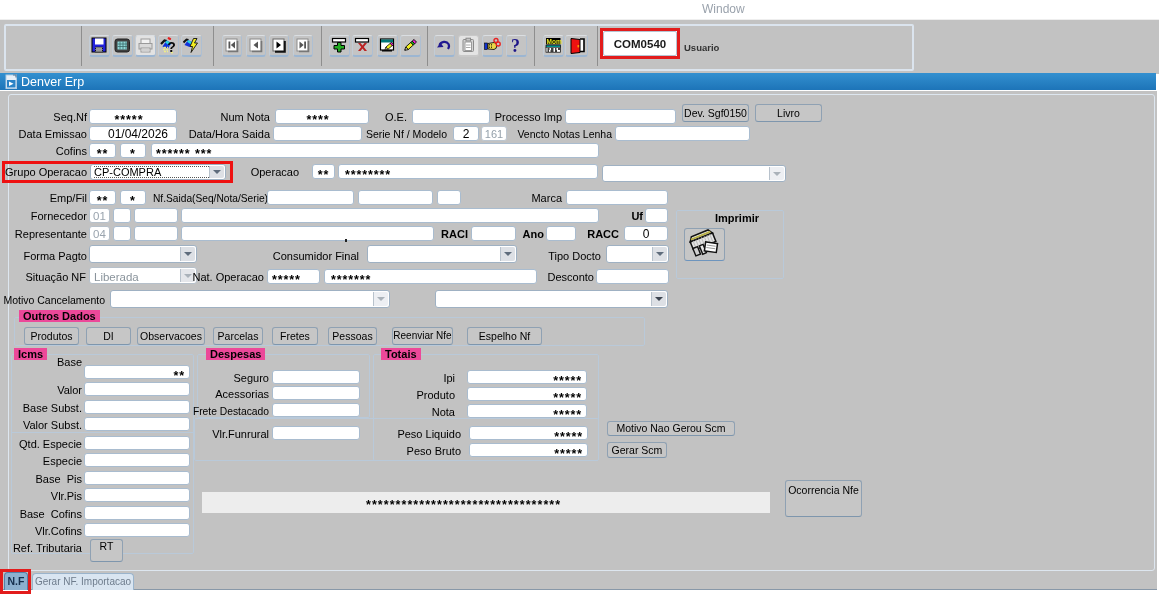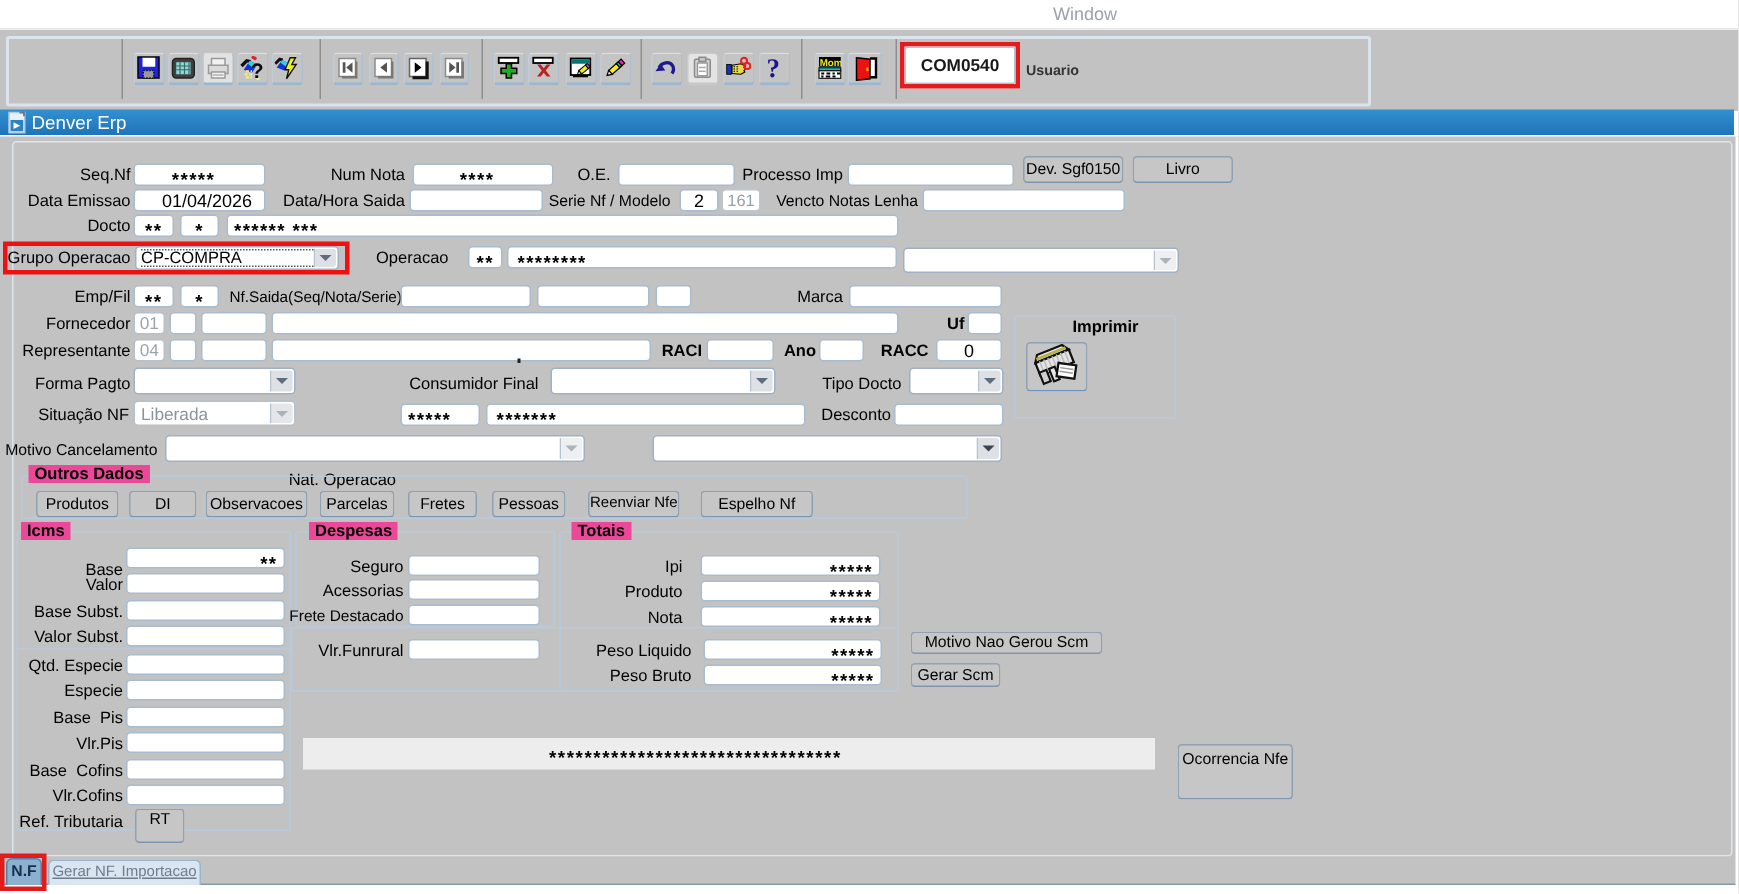--- a/index.html
+++ b/index.html
@@ -189,21 +189,21 @@
   <polygon points="4,7.5 8.5,9.8 4,12" fill="#fff"></polygon>
 </svg>
 <div class="l" style="left:21px;top:76px;color:#fff;font-size:12.5px;">Denver Erp</div>
 
 <div class="abs" style="left:0;top:91px;width:1159px;height:499px;background:#c2c2c2;"></div>
 <div class="abs" style="left:8px;top:94px;width:1145px;height:475px;border:1px solid #dde6ef;border-radius:3px;"></div>
 
 <div class="abs" style="left:0;top:571px;width:1159px;height:19px;background:#c2c2c2;border-bottom:1px solid #8898a8;box-sizing:border-box;"></div>
 <div class="abs" style="left:4px;top:572px;width:24px;height:18px;background:#8cb0cf;border:1px solid #5580a8;border-bottom:none;border-radius:4px 4px 0 0;box-sizing:border-box;text-align:center;font-size:10.5px;font-weight:bold;color:#16304e;line-height:16px;">N.F</div>
 <div class="abs" style="left:0px;top:569px;width:31px;height:25px;border:3px solid #e21c1c;box-sizing:border-box;"></div>
-<div class="abs" style="left:32px;top:573px;width:102px;height:17px;background:#d9e5f1;border:1px solid #9ab4cc;border-bottom:none;border-radius:4px 4px 0 0;box-sizing:border-box;text-align:center;font-size:10px;color:#6e7c8c;line-height:15px;white-space:nowrap;overflow:hidden;text-decoration:underline;">Gerar NF. Importacao</div>
+<div class="abs" style="left:32px;top:573px;width:102px;height:17px;background:#d9e5f1;border:1px solid #9ab4cc;border-bottom:none;border-radius:4px 4px 0 0;box-sizing:border-box;text-align:center;font-size:10px;color:#6e7c8c;line-height:15px;white-space:nowrap;overflow:hidden;">Gerar NF. Importacao</div>
 
 <div class="l lr" style="right:1072px;top:111px;">Seq.Nf</div>
 <div class="f" style="left:89px;top:109px;width:88px;height:15px;text-align:center;padding-right:8px;"><span class="ast" style="line-height:21px;">*****</span></div>
 <div class="l lr" style="right:889px;top:111px;">Num Nota</div>
 <div class="f" style="left:275px;top:109px;width:94px;height:15px;text-align:center;padding-right:8px;"><span class="ast" style="line-height:21px;">****</span></div>
 <div class="l lr" style="right:752px;top:111px;">O.E.</div>
 <div class="f" style="left:412px;top:109px;width:78px;height:15px;"></div>
 <div class="l lr" style="right:597px;top:111px;">Processo Imp</div>
 <div class="f" style="left:565px;top:109px;width:111px;height:15px;"></div>
 <div class="b" style="left:682px;top:104px;width:67px;height:18px;line-height:16px;">Dev. Sgf0150</div>
@@ -212,21 +212,21 @@
 <div class="l lr" style="right:1072px;top:128px;">Data Emissao</div>
 <div class="f" style="left:89px;top:126px;width:88px;height:15px;text-align:center;line-height:14px;font-size:12px;padding-left:10px;">01/04/2026</div>
 <div class="l lr" style="right:889px;top:128px;">Data/Hora Saida</div>
 <div class="f" style="left:273px;top:126px;width:89px;height:15px;"></div>
 <div class="l lr" style="right:712px;top:128px;font-size:10.5px;">Serie Nf / Modelo</div>
 <div class="f" style="left:453px;top:126px;width:26px;height:15px;text-align:center;line-height:14px;font-size:12px;">2</div>
 <div class="f" style="left:481px;top:126px;width:26px;height:15px;text-align:center;line-height:14px;font-size:11px;color:#94a0aa;border-color:#bcc6d0;">161</div>
 <div class="l lr" style="right:547px;top:128px;font-size:10.5px;">Vencto Notas Lenha</div>
 <div class="f" style="left:615px;top:126px;width:135px;height:15px;"></div>
 
-<div class="l lr" style="right:1072px;top:145px;">Docto</div>
+<div class="l lr" style="right:1072px;top:145px;">Cofins</div>
 <div class="f" style="left:89px;top:143px;width:27px;height:15px;text-align:center;"><span class="ast" style="line-height:21px;">**</span></div>
 <div class="f" style="left:120px;top:143px;width:26px;height:15px;text-align:center;"><span class="ast" style="line-height:21px;">*</span></div>
 <div class="f" style="left:151px;top:143px;width:448px;height:15px;padding-left:4px;"><span class="ast" style="line-height:21px;">****** ***</span></div>
 
 <div class="abs" style="left:2px;top:161px;width:231px;height:22px;border:3px solid #e11;box-sizing:border-box;"></div>
 <div class="l lr" style="right:1072px;top:166px;">Grupo Operacao</div>
 <div class="dd" style="left:90px;top:164px;width:136px;height:16px;">
   <div class="abs" style="left:3px;top:1px;width:117px;height:12px;border-top:1px dotted #555;border-bottom:1px dotted #555;box-sizing:border-box;"></div>
   <div class="abs" style="left:3px;top:1px;font-size:11px;line-height:13px;">CP-COMPRA</div>
   <span class="ar"></span>
@@ -280,21 +280,21 @@
 <div class="l lr" style="right:558px;top:250px;">Tipo Docto</div>
 <div class="dd" style="left:606px;top:245px;width:63px;height:18px;">
       <span class="ar"></span>
     </div>
 
 <div class="l lr" style="right:1073px;top:271px;">Situação NF</div>
 <div class="dd" style="left:89px;top:267px;width:108px;height:17px;border-color:#b6c0ca;">
   <div class="abs" style="left:4px;top:2px;color:#8a949c;line-height:14px;font-size:11.5px;">Liberada</div>
   <span class="ar dis" style="background:#e4e6ea;"></span>
     </div>
-<div class="l lr" style="right:895px;top:271px;margin-top:43px;">Nat. Operacao</div>
+<div class="l lr" style="right:895px;top:271px;">Nat. Operacao</div>
 <div class="f" style="left:267px;top:269px;width:53px;height:15px;padding-left:4px;"><span class="ast" style="line-height:21px;">*****</span></div>
 <div class="f" style="left:324px;top:269px;width:213px;height:15px;padding-left:6px;"><span class="ast" style="line-height:21px;">*******</span></div>
 <div class="l lr" style="right:565px;top:271px;">Desconto</div>
 <div class="f" style="left:596px;top:269px;width:73px;height:15px;"></div>
 
 <div class="l lr" style="right:1054px;top:294px;font-size:10.5px;">Motivo Cancelamento</div>
 <div class="dd" style="left:110px;top:290px;width:280px;height:18px;">
       <span class="ar dis" style="background:#edeff3;"></span>
     </div>
 <div class="dd" style="left:435px;top:290px;width:233px;height:18px;">
@@ -326,21 +326,21 @@
   <g transform="rotate(30 21 21)">
    <rect x="15" y="16" width="12" height="9" fill="#fff" stroke="#111" stroke-width="1.5"></rect>
    <path d="M16.5,19h9M16.5,21.5h9" stroke="#999" stroke-width="1"></path>
   </g>
  </g>
 </svg>
 
 <div class="gbox" style="left:11px;top:354px;width:183px;height:200px;border-color:#b9c9d9;"></div>
 <div class="abs" style="left:11px;top:432px;width:183px;height:1px;background:#b9c9d9;"></div>
 <div class="leg" style="left:14px;top:348px;">Icms</div>
-<div class="l lr" style="right:1077px;top:374px;">Base</div>
+<div class="l lr" style="right:1077px;top:356px;">Base</div>
 <div class="f" style="left:84px;top:365px;width:106px;height:14px;text-align:right;padding-right:4px;"><span class="ast" style="line-height:20px;">**</span></div>
 <div class="l lr" style="right:1077px;top:384px;">Valor</div>
 <div class="f" style="left:84px;top:382px;width:106px;height:14px;"></div>
 <div class="l lr" style="right:1077px;top:402px;">Base Subst.</div>
 <div class="f" style="left:84px;top:400px;width:106px;height:14px;"></div>
 <div class="l lr" style="right:1077px;top:419px;">Valor Subst.</div>
 <div class="f" style="left:84px;top:417px;width:106px;height:14px;"></div>
 <div class="l lr" style="right:1077px;top:438px;">Qtd. Especie</div>
 <div class="f" style="left:84px;top:436px;width:106px;height:14px;"></div>
 <div class="l lr" style="right:1077px;top:455px;">Especie</div>
@@ -380,14 +380,14 @@
 <div class="l lr" style="right:698px;top:428px;">Peso Liquido</div>
 <div class="f" style="left:469px;top:426px;width:119px;height:14px;text-align:right;padding-right:4px;"><span class="ast" style="line-height:20px;">*****</span></div>
 <div class="l lr" style="right:698px;top:445px;">Peso Bruto</div>
 <div class="f" style="left:469px;top:443px;width:119px;height:14px;text-align:right;padding-right:4px;"><span class="ast" style="line-height:20px;">*****</span></div>
 
 <div class="b" style="left:607px;top:421px;width:128px;height:15px;line-height:13px;">Motivo Nao Gerou Scm</div>
 <div class="b" style="left:607px;top:442px;width:60px;height:16px;line-height:14px;">Gerar Scm</div>
 
 <div class="abs" style="left:202px;top:492px;width:568px;height:21px;background:#ededed;"></div>
 <div class="abs" style="left:366px;top:492px;height:21px;line-height:27px;"><span class="ast" style="letter-spacing:1.05px;">*********************************</span></div>
-<div class="b" style="left:785px;top:496px;width:77px;height:37px;line-height:18px;">Ocorrencia Nfe</div>
+<div class="b" style="left:785px;top:480px;width:77px;height:37px;line-height:18px;">Ocorrencia Nfe</div>
 <div class="abs" style="left:1157px;top:91px;width:2px;height:505px;background:#fff;"></div>
 </div>
 </body></html>

